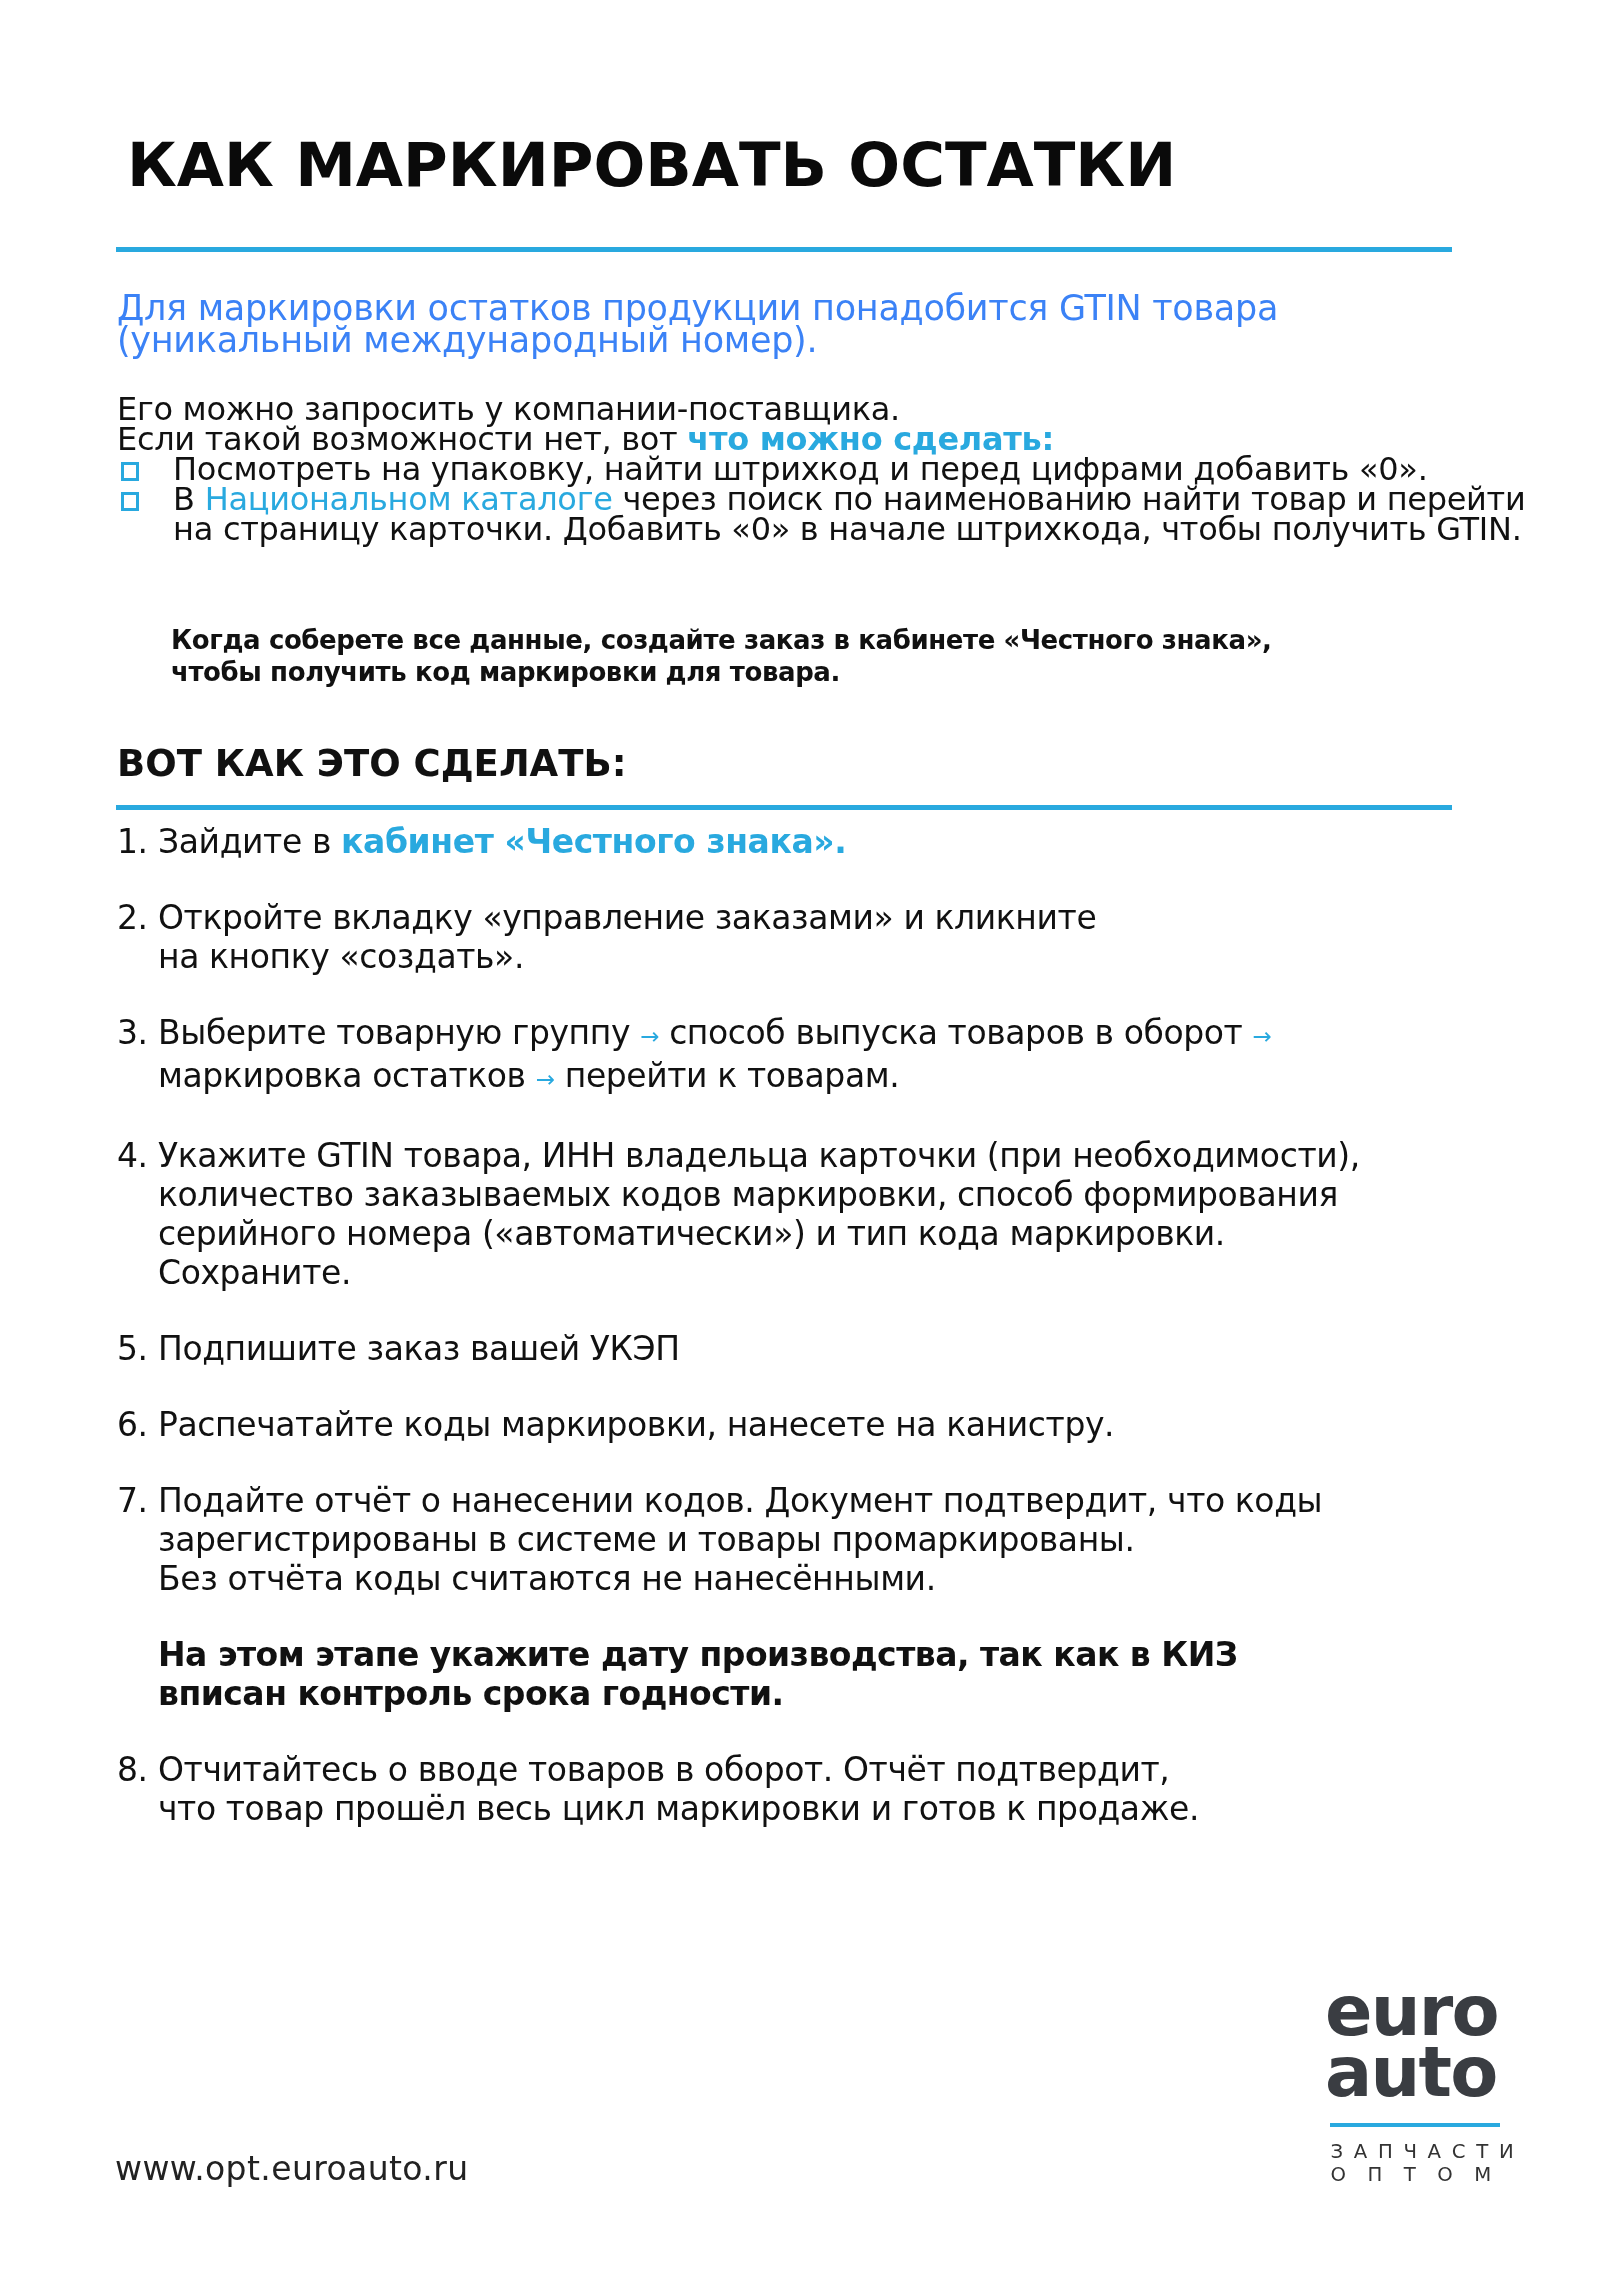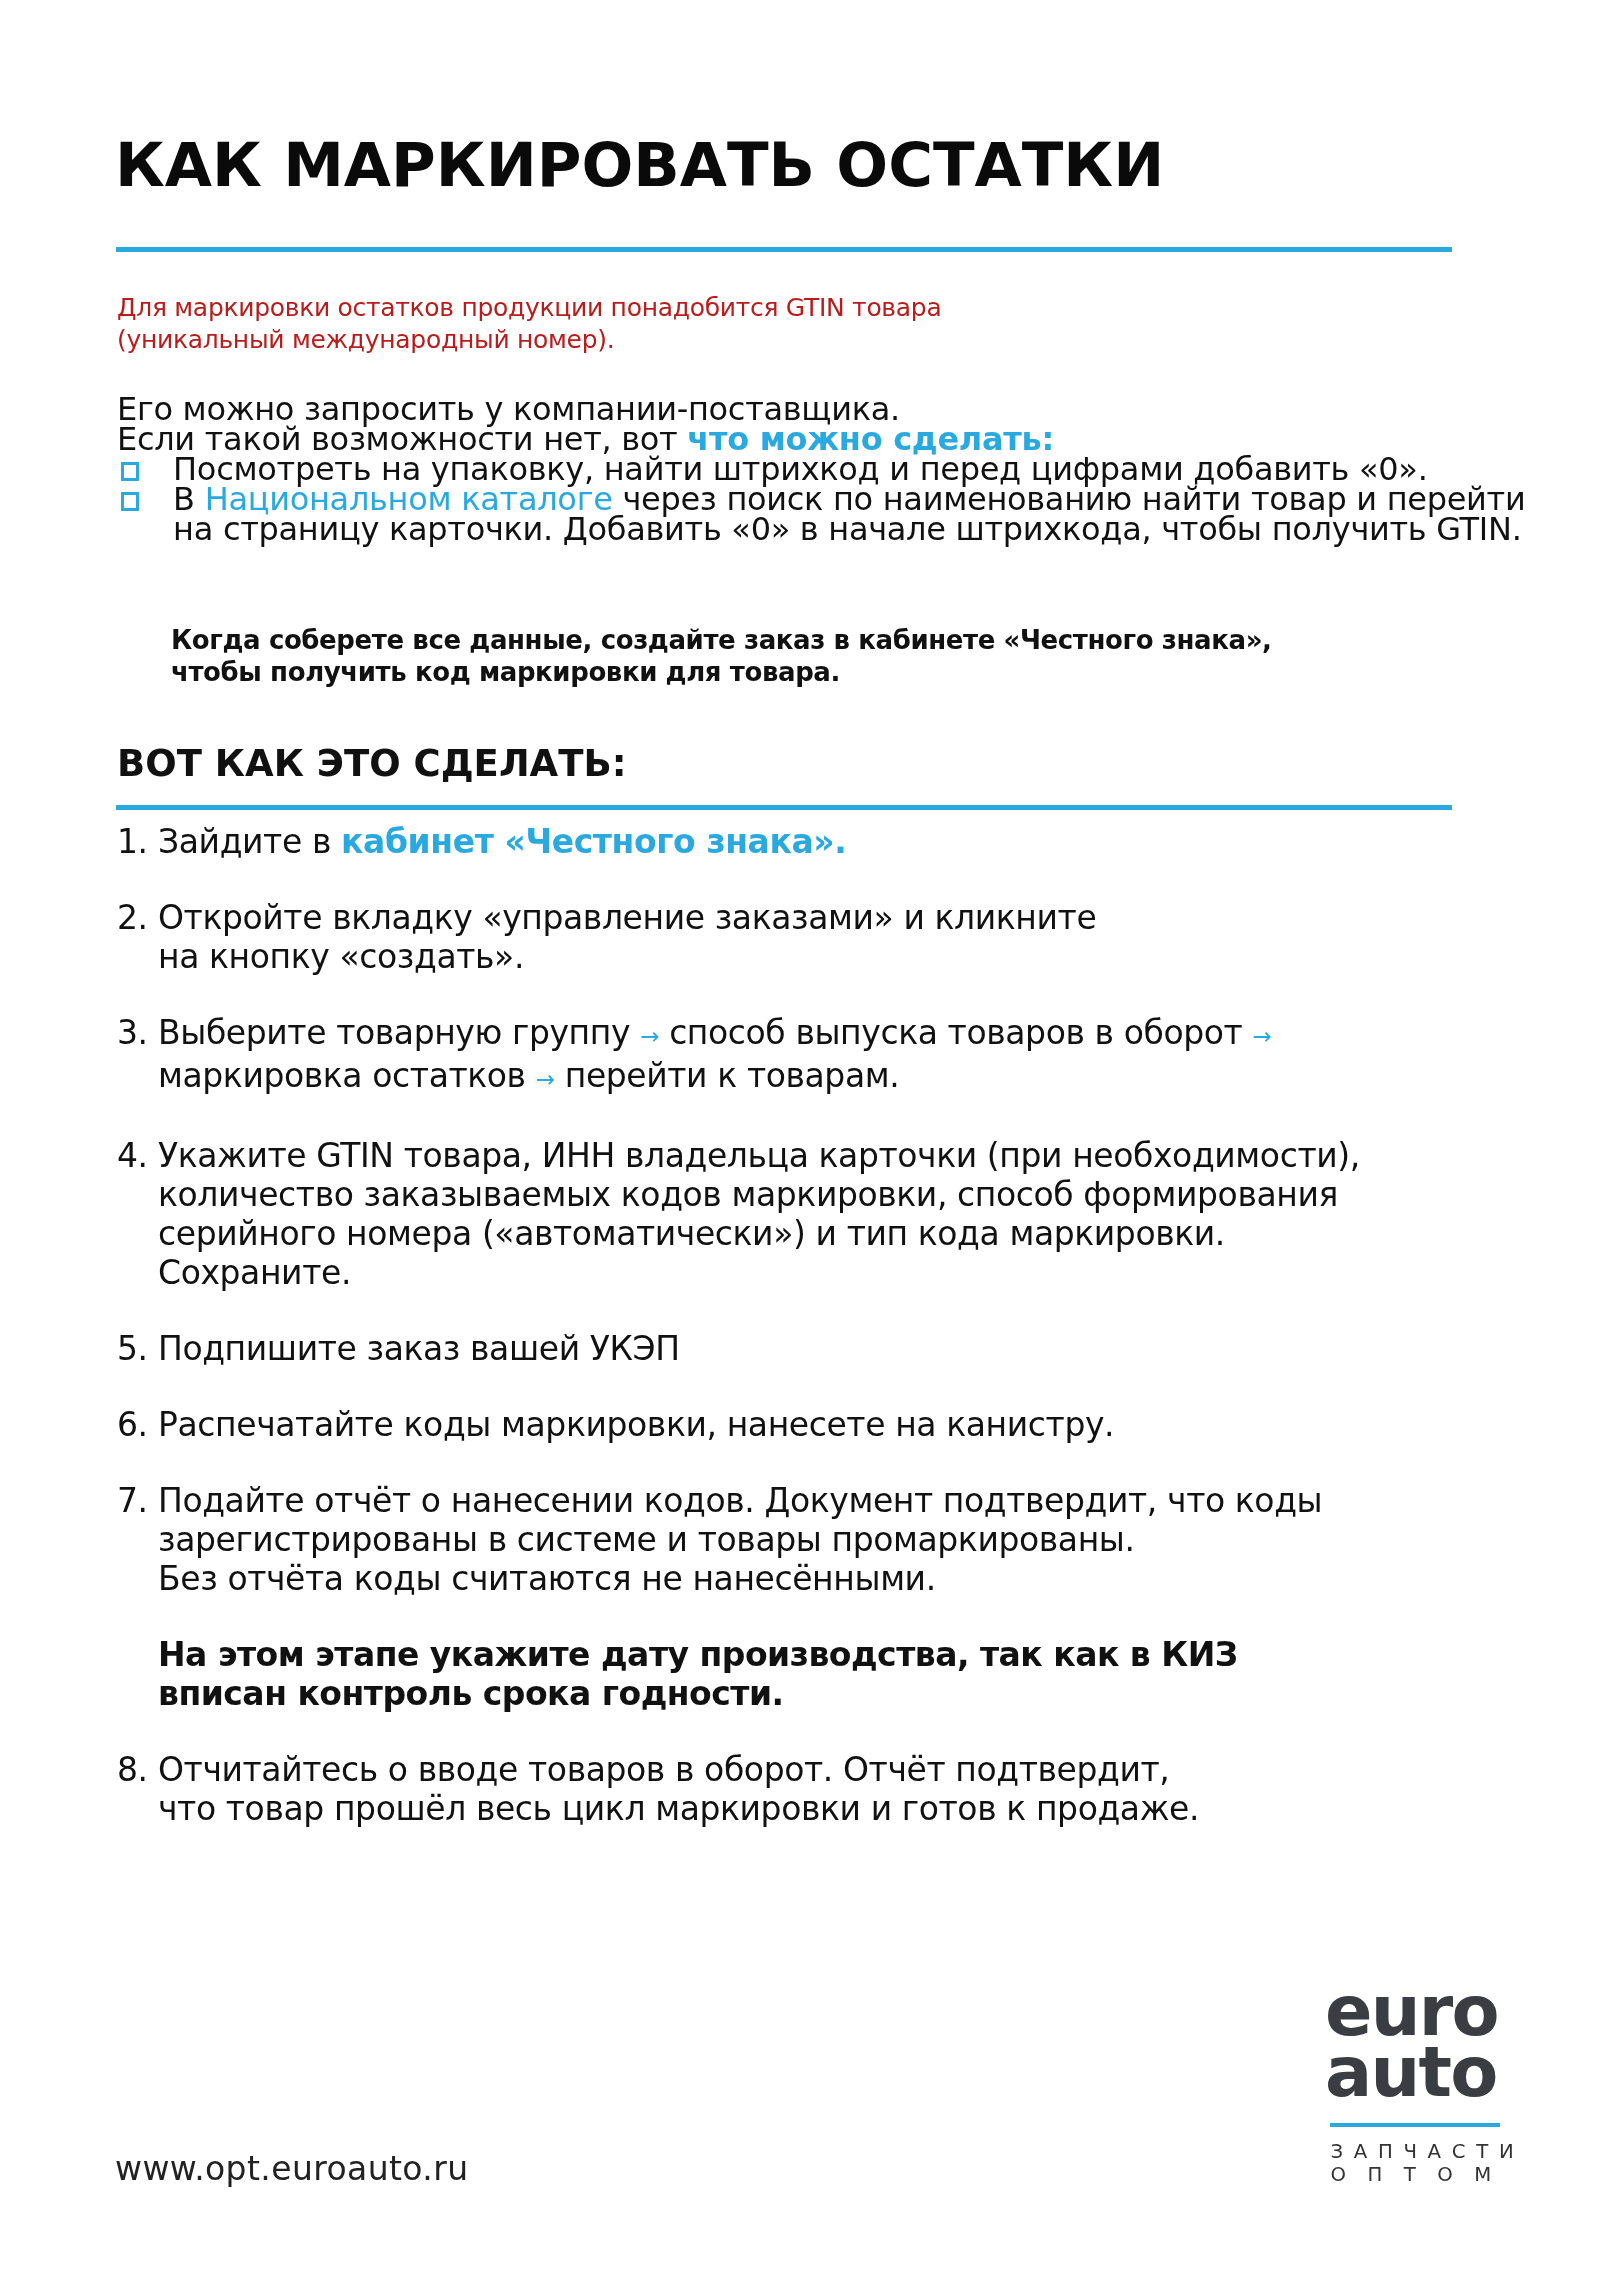--- a/index.html
+++ b/index.html
@@ -1,21 +1,21 @@
 <!DOCTYPE html>
 <html style="font-size:14.3px"><head>
   <meta charset="utf-8">
   <style>
     html, body { margin: 0; padding: 0; background: #ffffff; }
     body { width: 1622px; height: 2293px; position: relative; overflow: hidden;
            font-family: "DejaVu Sans", "Liberation Sans", sans-serif; color: #111111; }
     .abs { position: absolute; }
-    .title { left: 115px; top: 134px; font-size: 61px; font-weight: bold; letter-spacing: 0px; white-space: nowrap; line-height: 1; color: #0a0a0a; }
+    .title { left: 127px; top: 134px; font-size: 61px; font-weight: bold; letter-spacing: 0px; white-space: nowrap; line-height: 1; color: #0a0a0a; }
     .rule { height: 5.4px; background: #29a9df; left: 116px; width: 1336px; }
-    .intro { left: 117px; top: 292px; font-size: 25px; line-height: 32px; color: #b91c1c; white-space: nowrap; letter-spacing: -0.3px; }
+    .intro { left: 117px; top: 292px; font-size: 35px; line-height: 32px; color: #3b82f6; white-space: nowrap; letter-spacing: -0.3px; }
     .block2 { left: 117px; top: 394px; font-size: 32px; line-height: 30px; color: #111; white-space: nowrap; letter-spacing: -0.3px; }
     .blue { color: #29a9df; margin-top: 24px; }
     .blue-bold { color: #29a9df; font-weight: bold; }
     .bullet-row { display: flex; align-items: flex-start; }
     .bullet-box { width: 12.5px; height: 12.5px; border: 3.6px solid #29a9df; margin: 8px 34px 0 3.6px; flex: none; }
     .note { left: 171px; top: 624px; font-size: 26px; line-height: 32px; font-weight: bold; white-space: nowrap; letter-spacing: -0.4px; }
     .h2 { left: 117px; top: 745px; font-size: 37px; font-weight: bold; line-height: 1; white-space: nowrap; }
     .steps { left: 117px; top: 822px; width: 1487px; font-size: 33px; line-height: 39px; letter-spacing: -0.4px; }
     .step { display: flex; margin-bottom: 37px; white-space: nowrap; }
     .step .num { width: 41px; flex: none; }

